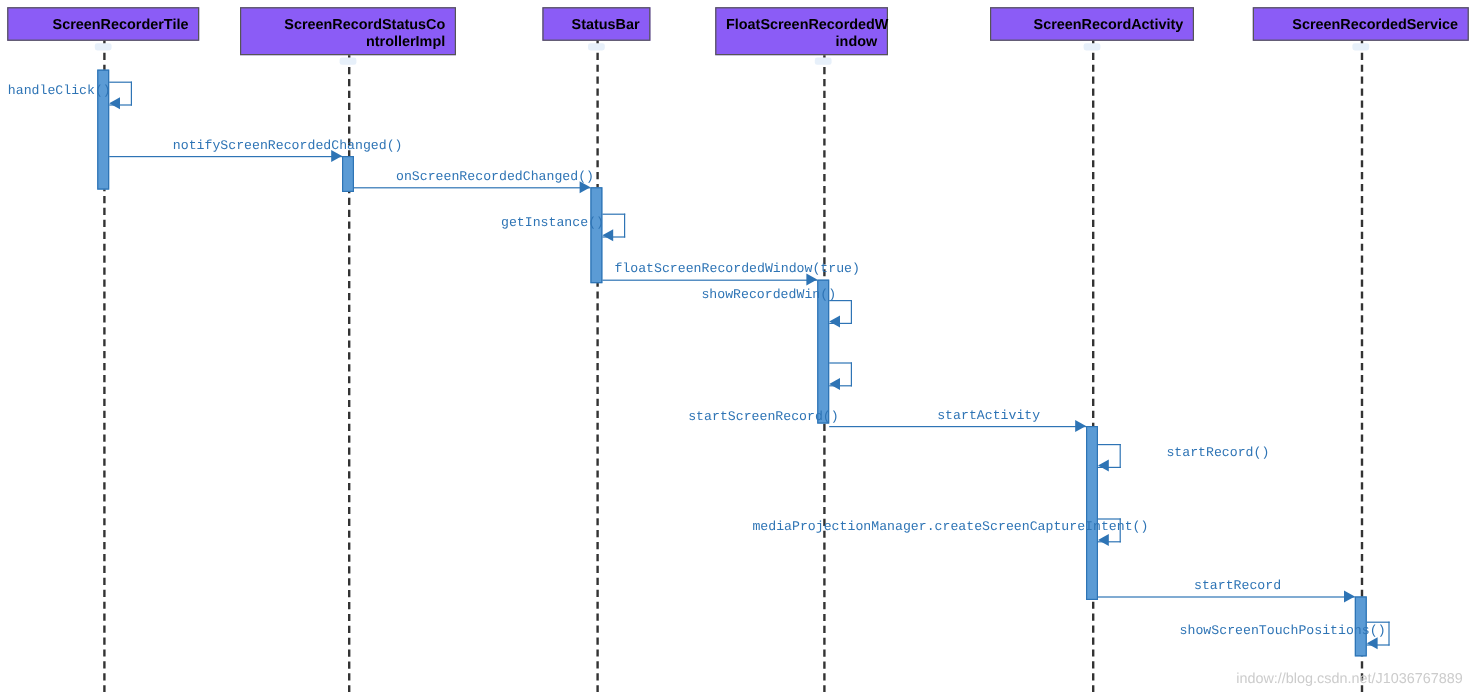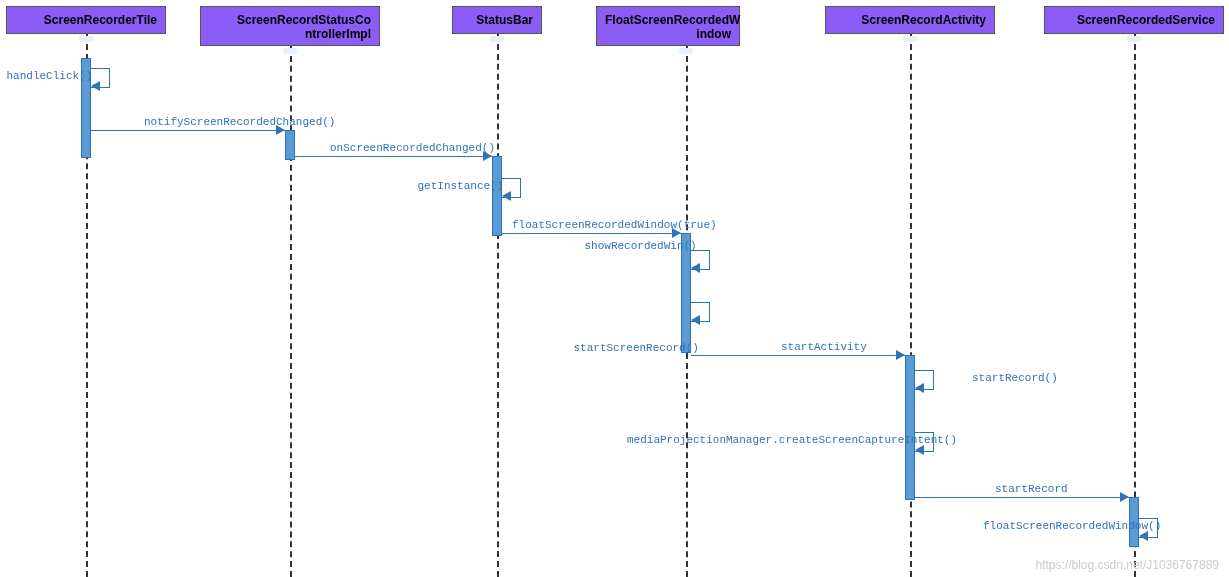--- a/index.html
+++ b/index.html
@@ -142,16 +142,16 @@
     <div class="arrow-head-left" style="left: 915px; top: 383px;"></div>
     <div class="msg-label" style="left: 960px; top: 372px; margin-left: 12px;">startRecord()</div>
     <div class="self-loop" style="left: 915px; top: 432px; width: 18px; height: 18px;"></div>
     <div class="arrow-head-left" style="left: 915px; top: 445px;"></div>
     <div class="msg-label" style="left: 627px; top: 434px;">mediaProjectionManager.createScreenCaptureIntent()</div>
     <div class="arrow-line" style="left: 915px; top: 497px; width: 214px;"></div>
     <div class="arrow-head-right" style="left: 1120px; top: 492px;"></div>
     <div class="msg-label" style="left: 995px; top: 483px;">startRecord</div>
     <div class="self-loop" style="left: 1139px; top: 518px; width: 18px; height: 18px;"></div>
     <div class="arrow-head-left" style="left: 1139px; top: 531px;"></div>
-    <div class="msg-label" style="left: 983px; top: 520px;">floatScreenRecordedWindow()</div>
+    <div class="msg-label" style="left: 983px; top: 520px;">showScreenTouchPositions()</div>
   </div>
 
-<div class="watermark">https://blog.csdn.net/J1036767889</div>
+<div class="watermark">indow://blog.csdn.net/J1036767889</div>
 
 </body></html>

